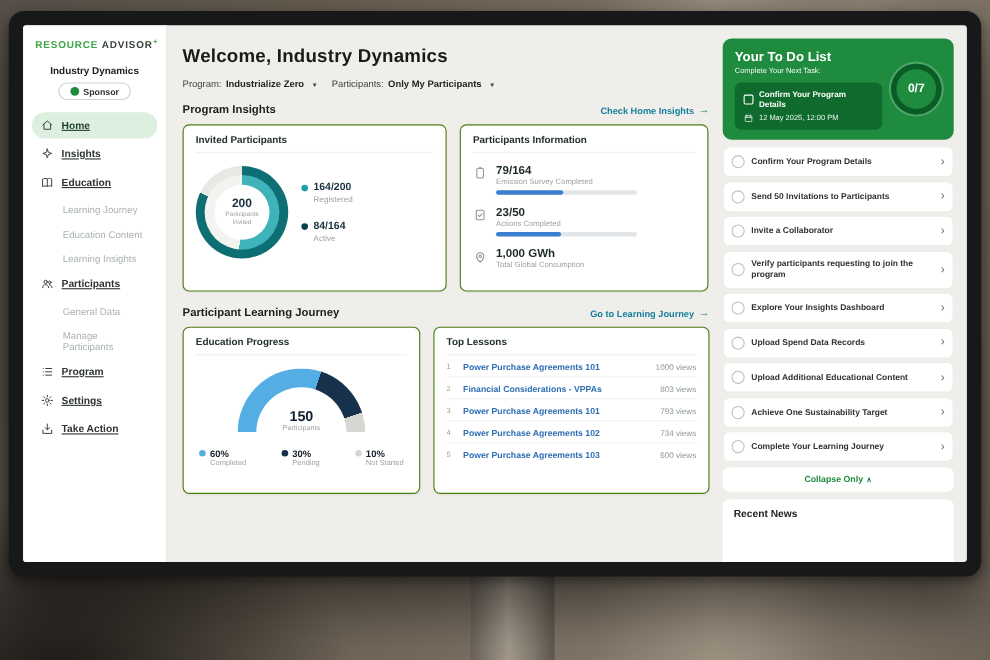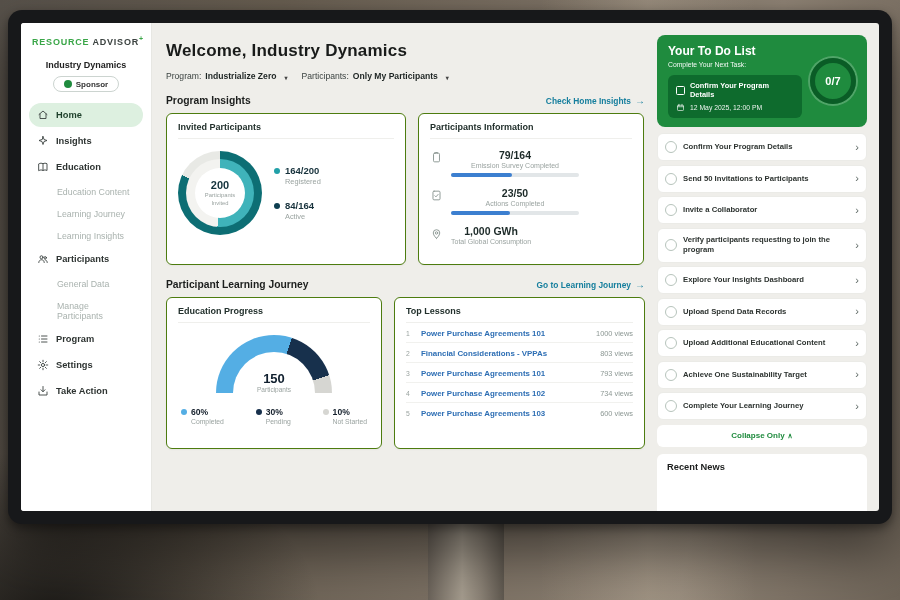--- a/index.html
+++ b/index.html
@@ -19,21 +19,21 @@
   
   .sidebar{width:131px;flex:none;background:#fff;border-right:1px solid #e7e7e3;padding-top:12px;box-sizing:border-box;display:flex;flex-direction:column;}
   .brand{padding-left:11px;font-size:9px;font-weight:700;letter-spacing:0.8px;white-space:nowrap;}
   .brand-green{color:var(--accent-green,#3aa648);}
   .brand-dark{color:#3c4341;}
   .brand-plus{color:var(--accent-green,#3aa648);font-size:7px;vertical-align:super;}
   .org{text-align:center;font-size:9px;font-weight:700;color:#20262 4;margin-top:13px;color:#222;}
   .sponsor{margin:6px auto 9px;display:flex;align-items:center;gap:4px;border:1px solid #ccd4d0;border-radius:10px;background:#fff;padding:2.5px 10px;font-size:8px;color:#333;font-weight:700;cursor:pointer;font-family:inherit;}
   .sponsor-ico{width:8px;height:8px;border-radius:50%;background:var(--todo-green,#1f8b3e);flex:none;}
   .nav{padding:2px 8px;display:flex;flex-direction:column;}
-  .nav-item{display:flex;align-items:center;gap:7px;padding:6px 8px;border-radius:13px;font-size:9.3px;font-weight:700;color:#2e3432;cursor:pointer;margin-bottom:2px;}
+  .nav-item{display:flex;align-items:center;gap:7px;padding:6px 8px;border-radius:13px;font-size:9.3px;font-weight:700;color:#2e3432;cursor:pointer;margin-bottom:2px;text-decoration:underline;}
   .nav-item.active{background:#ddf0e0;color:#1d3f2a;}
   .nav-sub{padding:5.5px 8px 5.5px 28px;font-size:8.8px;color:#a9b2ae;font-weight:400;cursor:pointer;margin-bottom:1px;}
   .nav-ico{width:12px;height:12px;flex:none;color:#3a4240;}
   .ic{fill:none;stroke:currentColor;stroke-width:1.8;stroke-linecap:round;stroke-linejoin:round;width:100%;height:100%;display:block;}
 
   
   .main{flex:1;min-width:0;padding:8px 10px 0 14px;box-sizing:border-box;}
   .welcome{font-size:17px;font-weight:700;color:#191b1a;margin:10px 0 10px;letter-spacing:0.2px;}
   .filters{display:flex;align-items:center;gap:14px;font-size:8.6px;color:#3c4442;}
   .f-group{display:flex;align-items:center;gap:4px;}
@@ -56,21 +56,21 @@
   .hole-lab{font-size:5.8px;color:#9aa3a0;width:36px;line-height:1.25;margin-top:1px;}
   .donut-legend{display:flex;flex-direction:column;gap:14px;}
   .leg{display:flex;gap:5px;align-items:flex-start;}
   .leg-dot{width:6px;height:6px;border-radius:50%;margin-top:3px;flex:none;}
   .leg-dot.reg{background:#21a0a8;}
   .leg-dot.act{background:#0d3e50;}
   .leg-val{font-size:9.5px;font-weight:700;color:#17323c;}
   .leg-lab{font-size:7.4px;color:#9aa3a0;margin-top:1px;}
 
   .card-info{width:226px;}
-  .info-row{display:flex;gap:8px;margin-top:10px;align-items:flex-start;text-align:center;}
+  .info-row{display:flex;gap:8px;margin-top:10px;align-items:flex-start;}
   .info-ico{width:13px;height:13px;color:#8e9995;flex:none;margin-top:2px;}
   .info-val{font-size:10.5px;font-weight:700;color:#1c2a28;}
   .info-lab{font-size:7px;color:#9aa3a0;margin-top:1px;}
   .pr-track{width:128px;height:4px;border-radius:2px;background:#e2e6e8;margin-top:4px;}
   .pr-fill{height:100%;border-radius:2px;background:var(--progress-blue,#3c7fd0);width:0;}
 
   .card-edu{width:216px;}
   .gauge-wrap{width:116px;height:58px;position:relative;overflow:hidden;margin:12px auto 0;}
   .gauge-circle{width:116px;height:116px;border-radius:50%;
     background:conic-gradient(from 270deg,var(--gauge-blue,#54aee4) 0 108deg,var(--gauge-navy,#17304c) 108deg 162deg,var(--gauge-gray,#d6d6d2) 162deg 180deg,transparent 180deg 360deg);}
@@ -155,22 +155,22 @@
           </div>
           <div class="nav-item">
             <span class="nav-ico">
                 <svg class="ic" viewBox="0 0 24 24">
                   <path d="M4 5.5C6.5 4 9.5 4 12 5.5c2.5-1.5 5.5-1.5 8 0V19c-2.5-1.5-5.5-1.5-8 0-2.5-1.5-5.5-1.5-8 0z"></path>
                   <path d="M12 5.5V19"></path>
                 </svg>
               </span>
             <span>Education</span>
           </div>
+          <div class="nav-sub">Learning Journey</div>
           <div class="nav-sub">Education Content</div>
-          <div class="nav-sub">Learning Journey</div>
           <div class="nav-sub">Learning Insights</div>
           <div class="nav-item">
             <span class="nav-ico">
                 <svg class="ic" viewBox="0 0 24 24">
                   <circle cx="9" cy="8.5" r="3"></circle>
                   <path d="M3.5 19c0-3 2.5-5.5 5.5-5.5S14.5 16 14.5 19"></path>
                   <circle cx="16.5" cy="9.5" r="2.3"></circle>
                   <path d="M16 13.6c2.6.4 4.5 2.6 4.5 5.4"></path>
                 </svg>
               </span>

